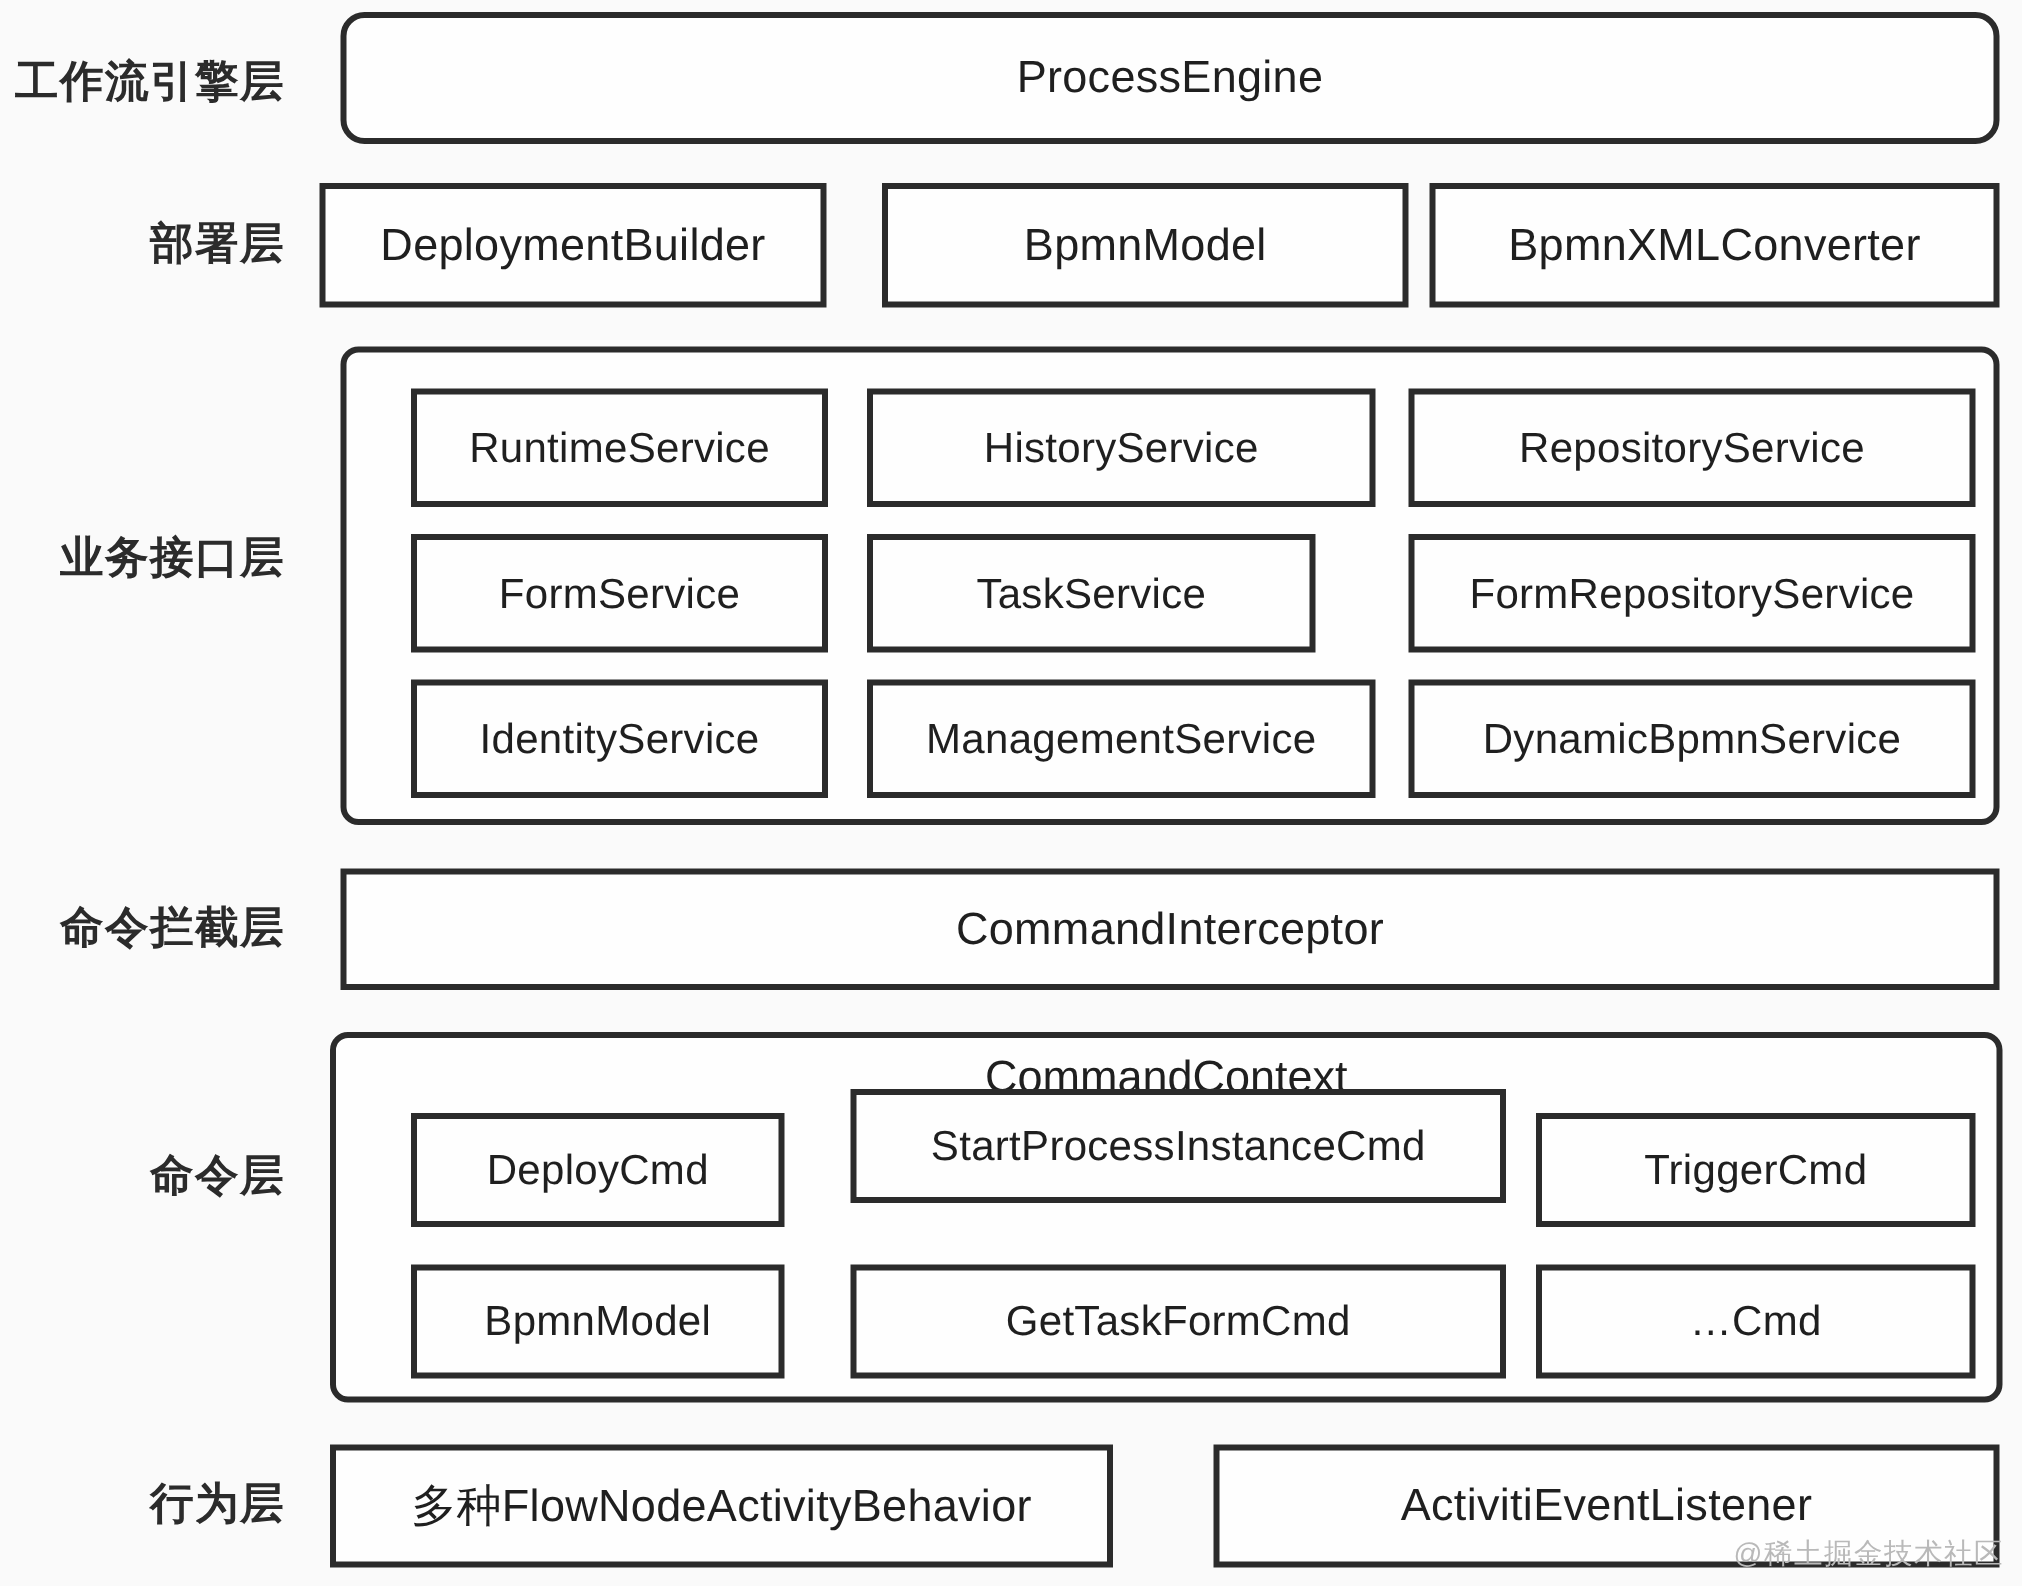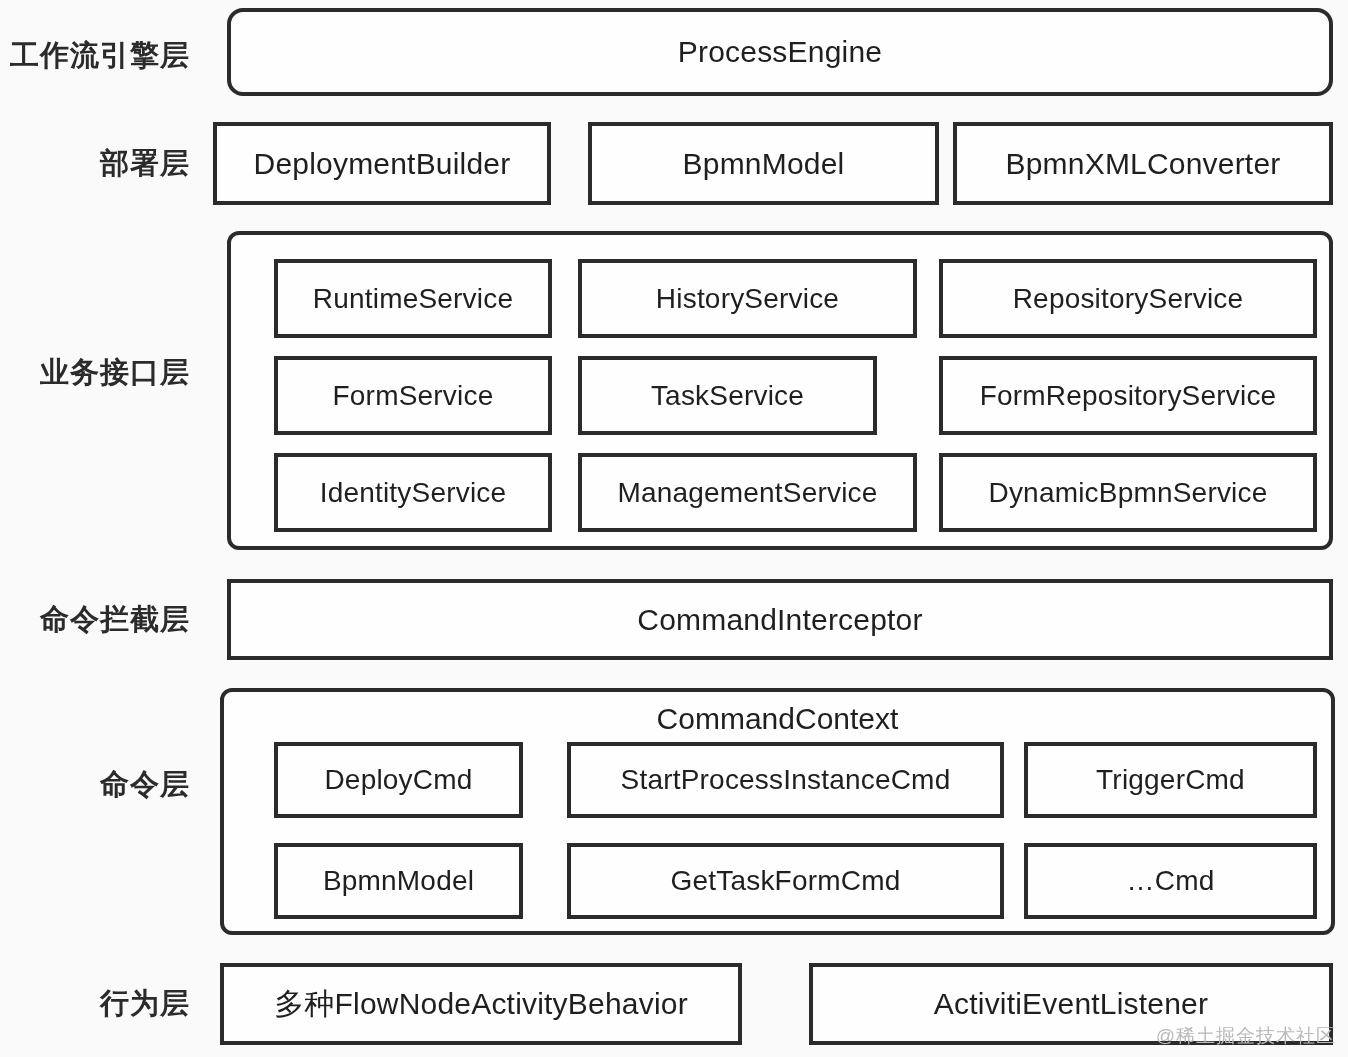--- a/index.html
+++ b/index.html
@@ -107,21 +107,21 @@
     <div class="node small" style="left:708px; top:218px; width:378px; height:79px;">DynamicBpmnService</div>
   </div>
 
   <div class="node" style="left:227px; top:579px; width:1106px; height:81px;">CommandInterceptor</div>
 
   <div class="group" style="left:220px; top:688px; width:1115px; height:247px;">
 
     <div class="group-title" style="top:10px;">CommandContext</div>
 
     <div class="node small" style="left:50px; top:50px; width:249px; height:76px;">DeployCmd</div>
-    <div class="node small" style="left:343px; top:50px; width:437px; height:76px;">StartProcessInstanceCmd</div>
+    <div class="node small" style="left:343px; top:34px; width:437px; height:76px;">StartProcessInstanceCmd</div>
     <div class="node small" style="left:800px; top:50px; width:293px; height:76px;">TriggerCmd</div>
 
     <div class="node small" style="left:50px; top:151px; width:249px; height:76px;">BpmnModel</div>
     <div class="node small" style="left:343px; top:151px; width:437px; height:76px;">GetTaskFormCmd</div>
     <div class="node small" style="left:800px; top:151px; width:293px; height:76px;">…Cmd</div>
   </div>
 
   <div class="node" style="left:220px; top:963px; width:522px; height:82px;">多种FlowNodeActivityBehavior</div>
   <div class="node" style="left:809px; top:963px; width:524px; height:82px;">ActivitiEventListener</div>
 

